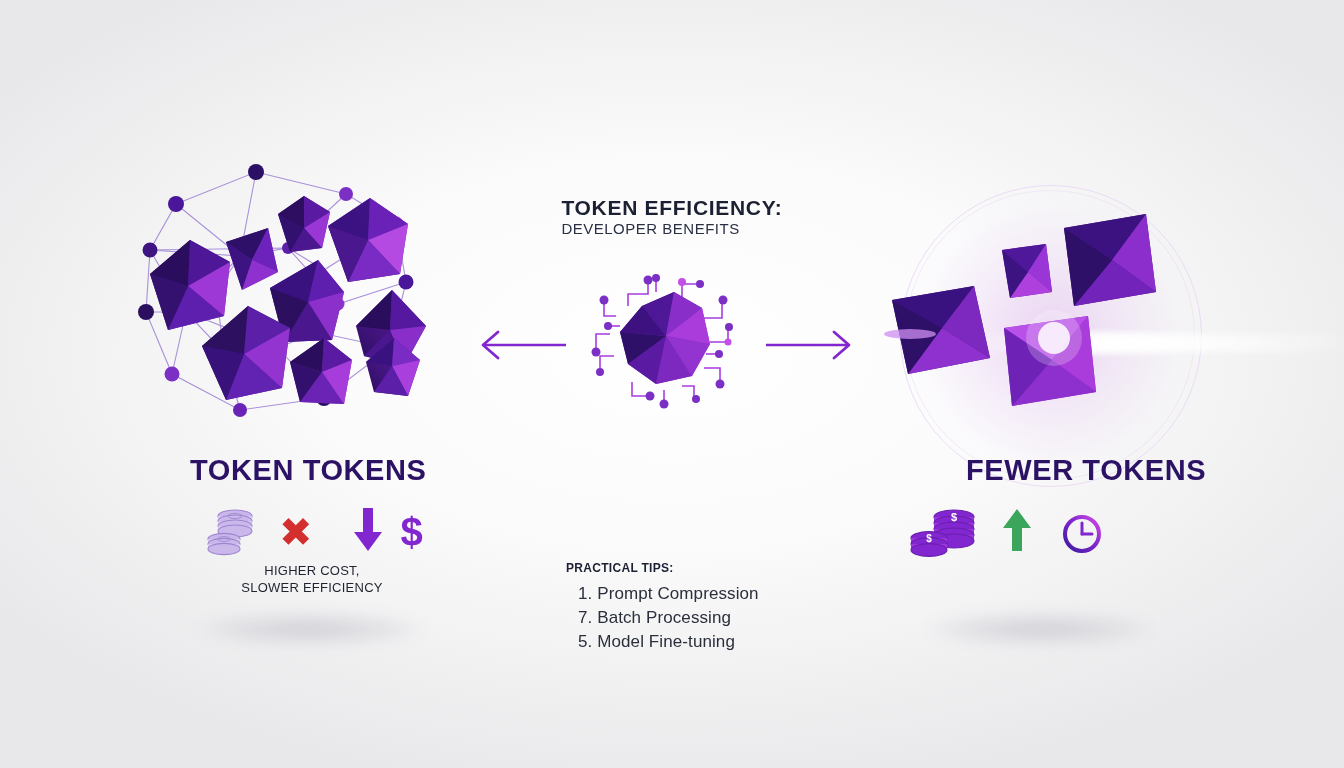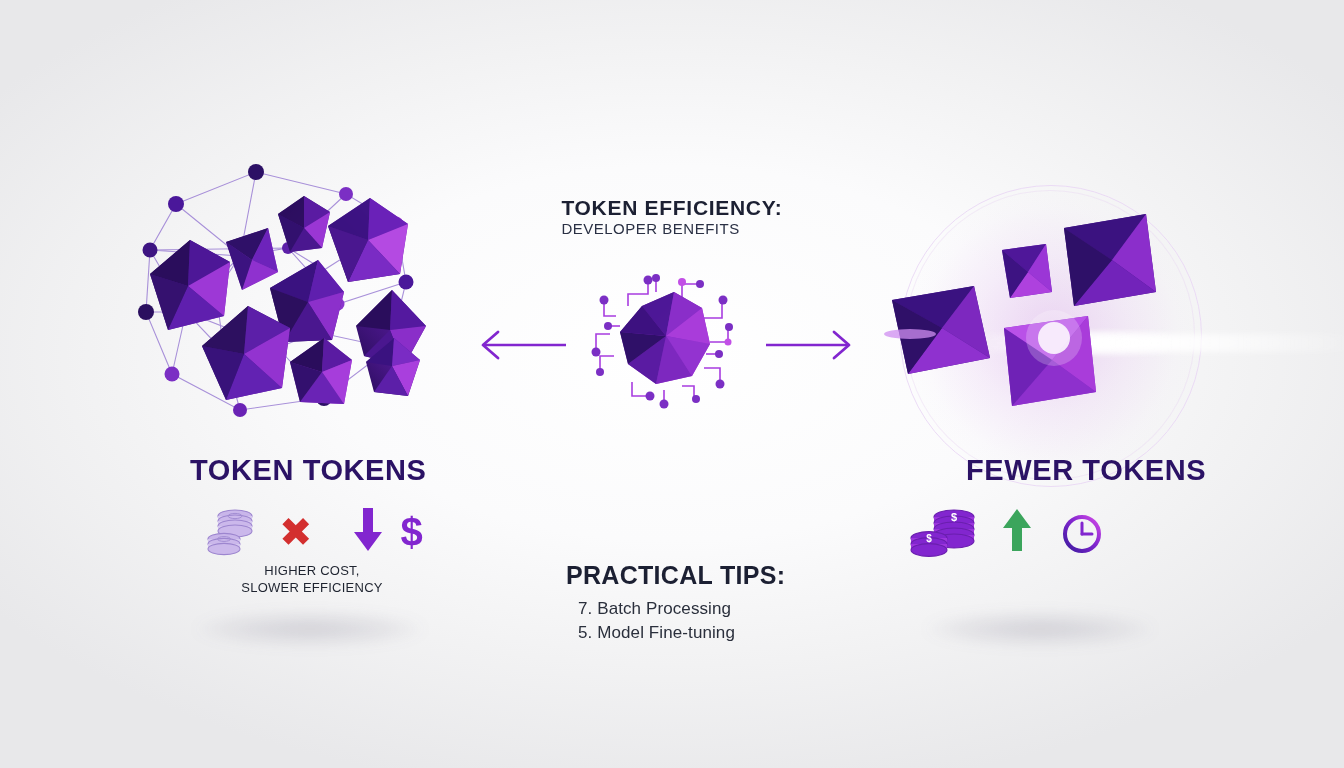--- a/index.html
+++ b/index.html
@@ -64,21 +64,21 @@
   .caption{
     position:absolute;text-align:center;line-height:1.27;
     font-size:13px;color:#1f2430;letter-spacing:.25px;white-space:nowrap;
   }
   #left-caption{left:142px;top:563px;width:340px;}
   #right-caption{left:900px;top:563px;width:350px;}
 
   
   .tips{position:absolute;left:566px;top:561px;}
   .tips-head{
-    font-size:25px;font-weight:bold;color:#1c2033;letter-spacing:.3px;
+    font-size:12px;font-weight:bold;color:#1c2033;letter-spacing:.3px;
     margin-bottom:7px;
   }
   .tips-list{list-style:none;margin:0;padding:0;}
   .tips-list li{
     font-size:17px;color:#2a2f3c;line-height:1.42;letter-spacing:.1px;
     padding-left:12px;white-space:nowrap;
   }
 
   
   .arrow{position:absolute;}
@@ -462,18 +462,19 @@
   </div>
 
   <div class="caption" id="left-caption">
     <div>HIGHER COST,</div>
     <div>SLOWER EFFICIENCY</div>
   </div>
 
   <div class="tips">
     <div class="tips-head">PRACTICAL TIPS:</div>
     <ul class="tips-list">
+      <li>1. Prompt Compression</li>
       <li>7. Batch Processing</li>
       <li>5. Model Fine-tuning</li>
     </ul>
   </div>
 
 </div>
 
 </body></html>

